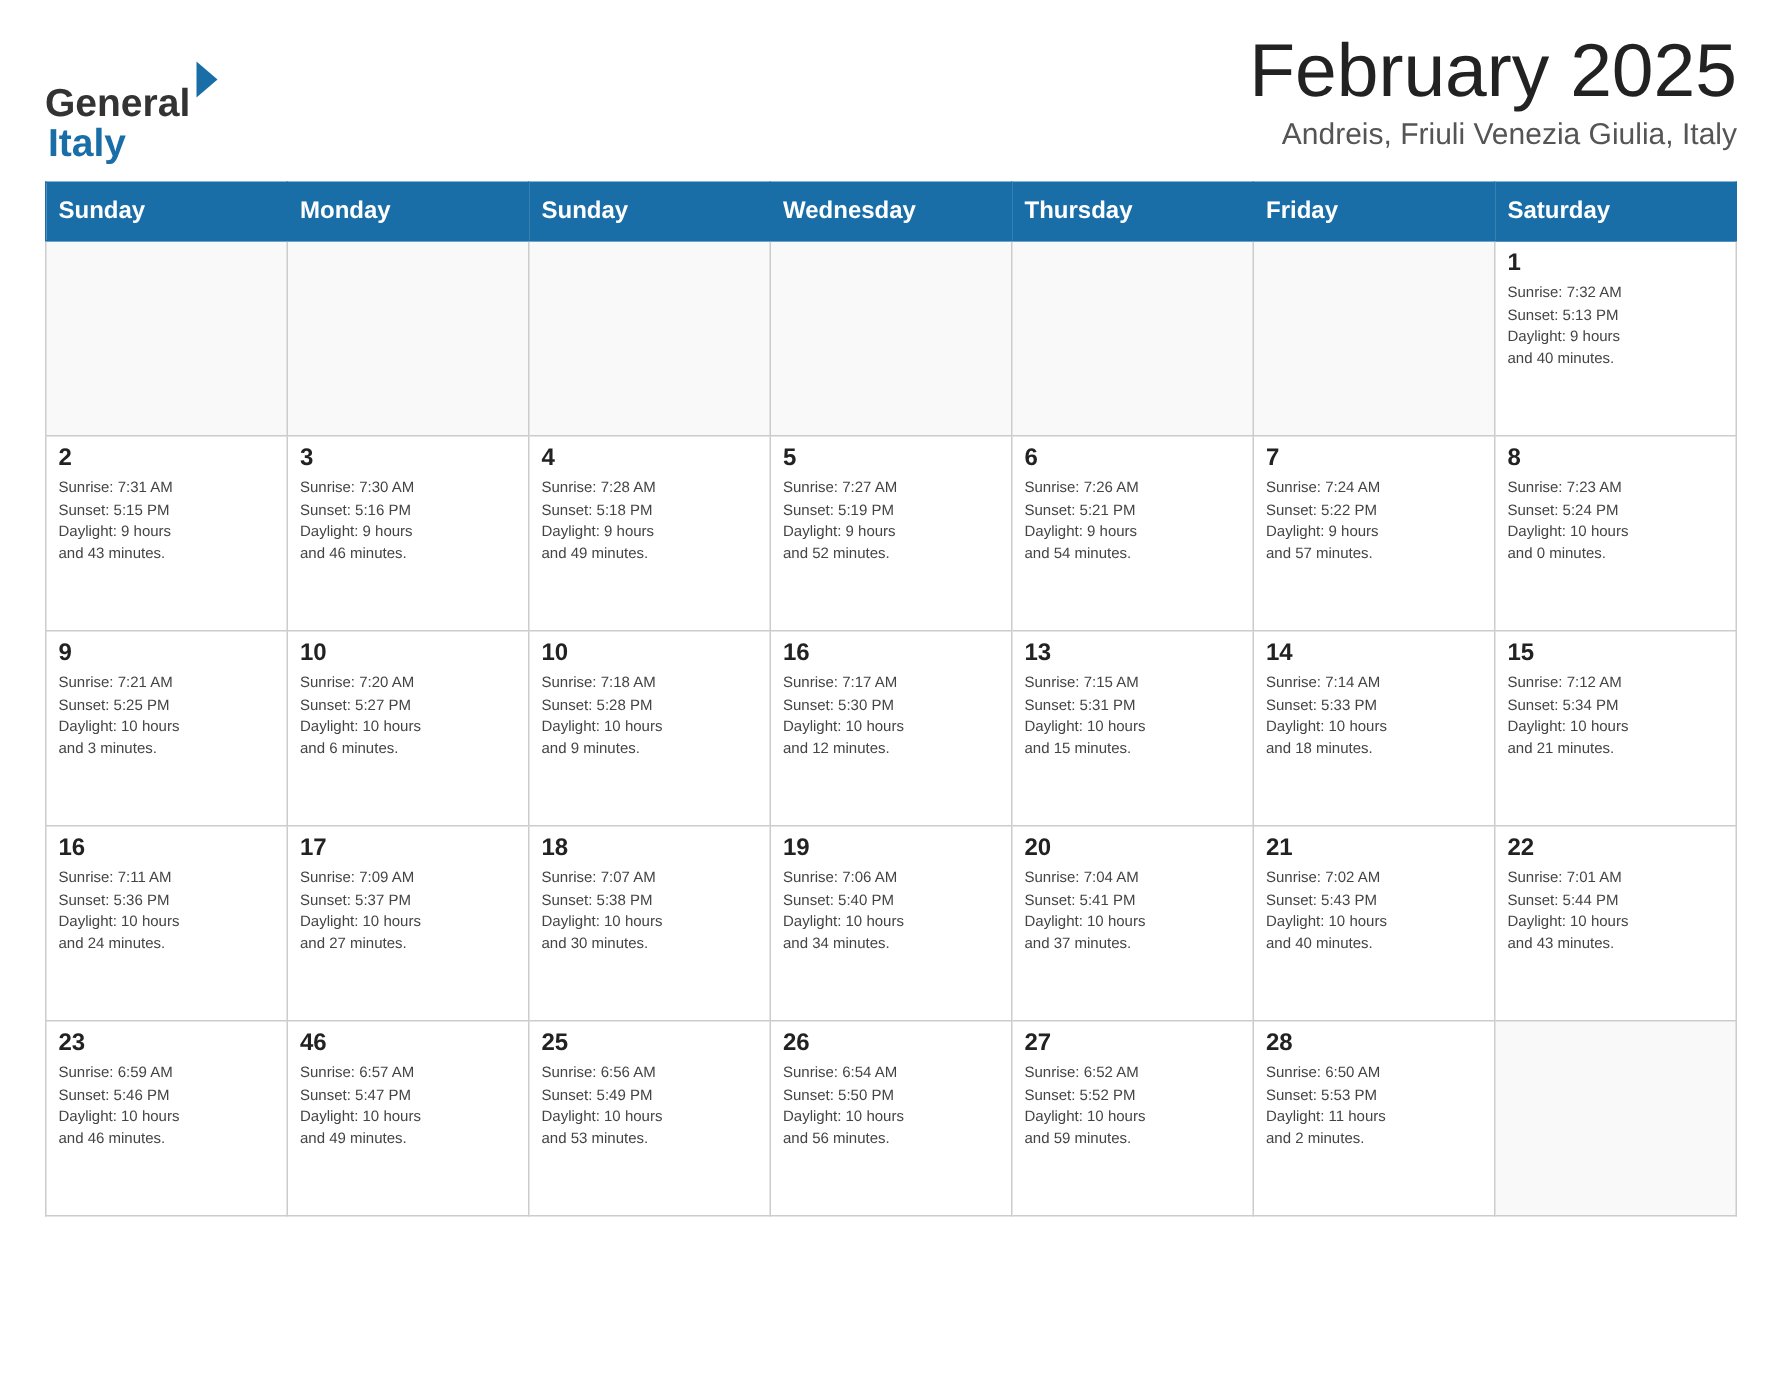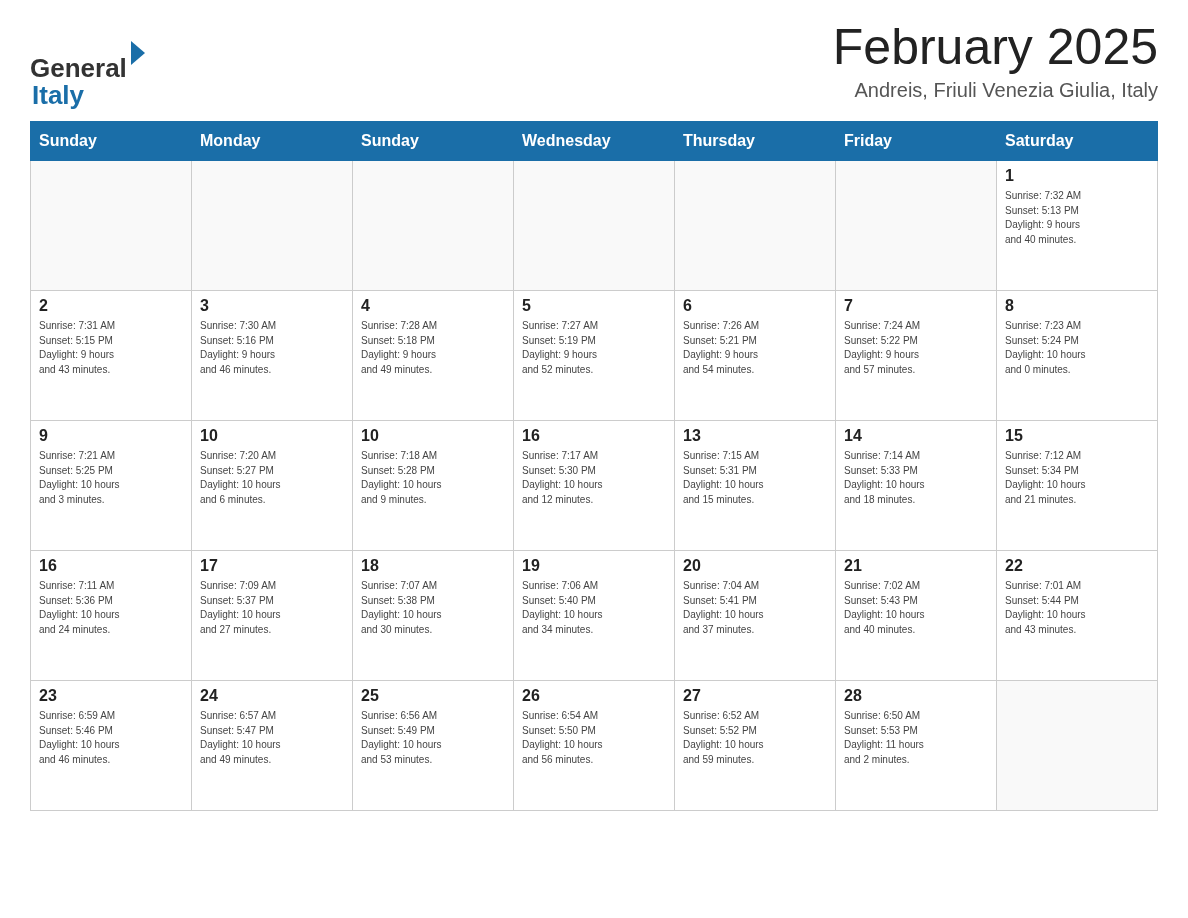--- a/index.html
+++ b/index.html
@@ -239,21 +239,21 @@
           <span class="day-number">22</span>
           <div class="day-info">Sunrise: 7:01 AM<br>Sunset: 5:44 PM<br>Daylight: 10 hours<br>and 43 minutes.</div>
         </td>
       </tr>
       <tr class="week-row">
         <td>
           <span class="day-number">23</span>
           <div class="day-info">Sunrise: 6:59 AM<br>Sunset: 5:46 PM<br>Daylight: 10 hours<br>and 46 minutes.</div>
         </td>
         <td>
-          <span class="day-number">24</span>
+          <span class="day-number">46</span>
           <div class="day-info">Sunrise: 6:57 AM<br>Sunset: 5:47 PM<br>Daylight: 10 hours<br>and 49 minutes.</div>
         </td>
         <td>
           <span class="day-number">25</span>
           <div class="day-info">Sunrise: 6:56 AM<br>Sunset: 5:49 PM<br>Daylight: 10 hours<br>and 53 minutes.</div>
         </td>
         <td>
           <span class="day-number">26</span>
           <div class="day-info">Sunrise: 6:54 AM<br>Sunset: 5:50 PM<br>Daylight: 10 hours<br>and 56 minutes.</div>
         </td>

